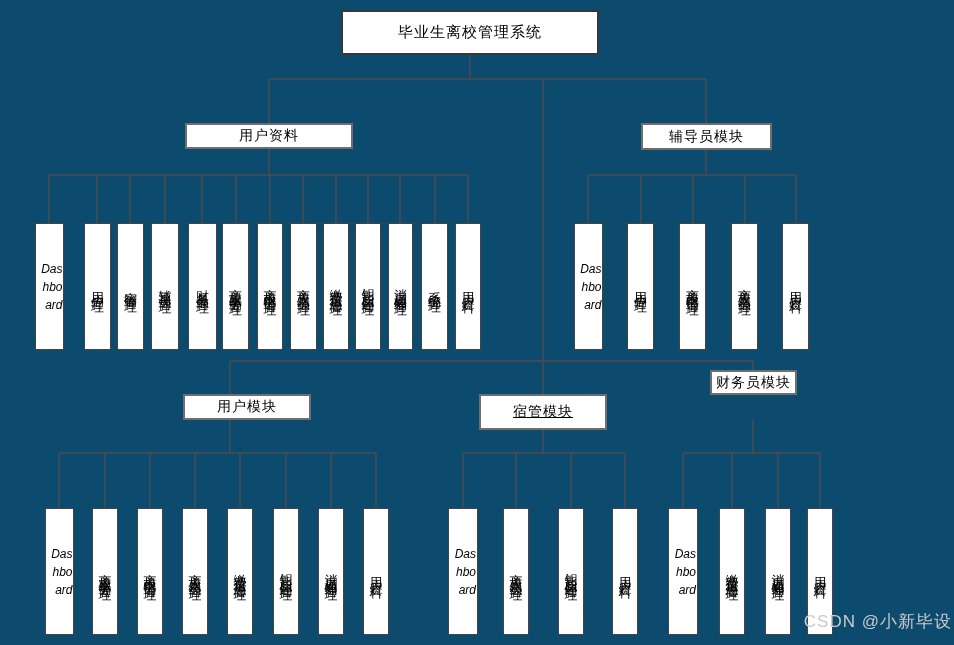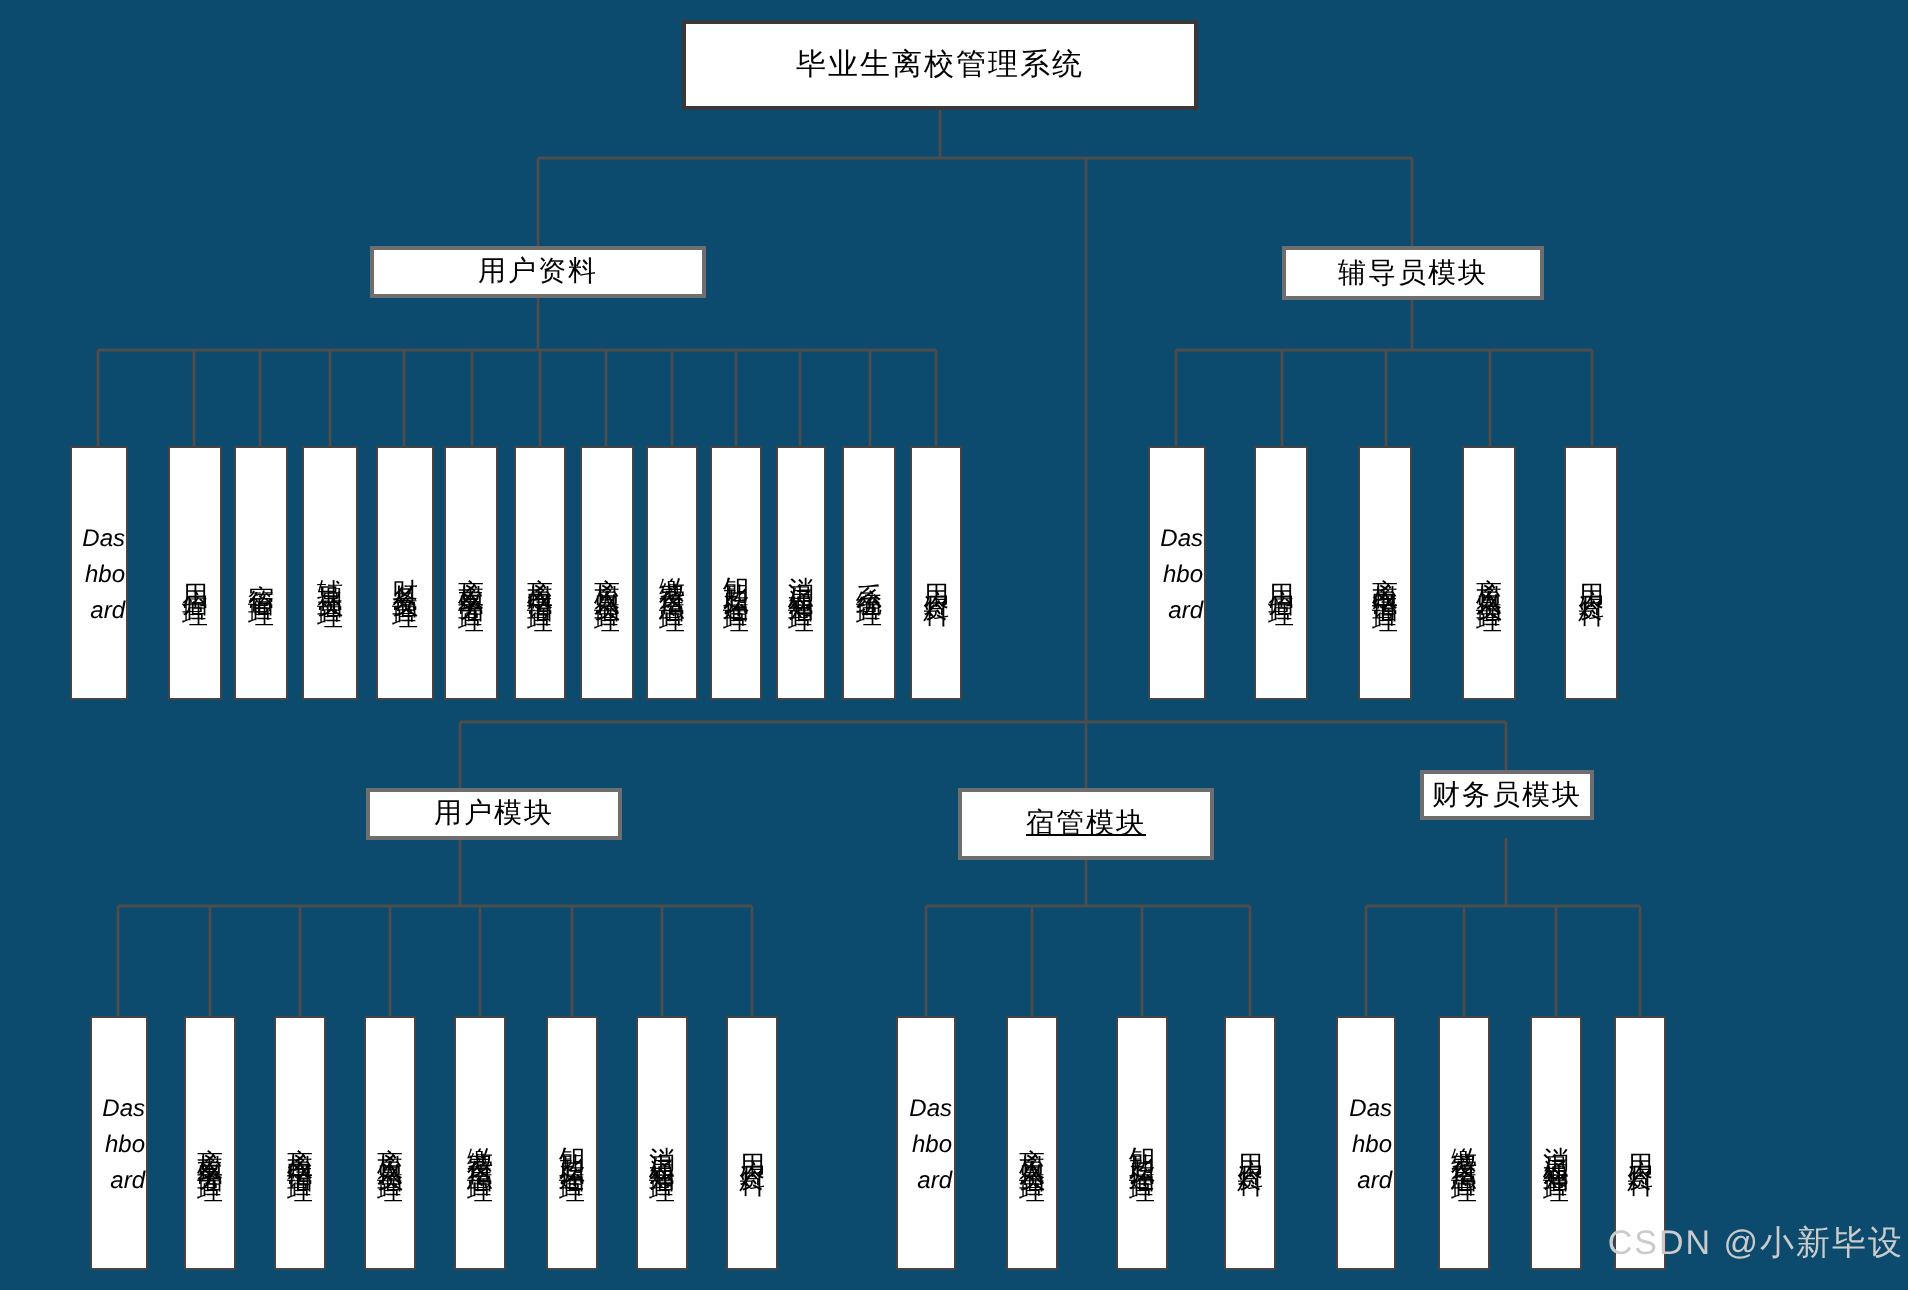--- a/index.html
+++ b/index.html
@@ -146,21 +146,21 @@
   <div class="node module-node" style="left:641px;top:123px;width:131px;height:27px;">
     <span>辅导员模块</span>
   </div>
 
   <div class="node module-node" style="left:183px;top:394px;width:128px;height:26px;">
     <span>用户模块</span>
   </div>
   <div class="node module-node" style="left:479px;top:394px;width:128px;height:36px;text-decoration:underline;">
     <span>宿管模块</span>
   </div>
-  <div class="node module-node" style="left:710px;top:385px;width:87px;height:25px;">
+  <div class="node module-node" style="left:710px;top:370px;width:87px;height:25px;">
     <span>财务员模块</span>
   </div>
 
   <div class="leaf" style="left:35px;top:223px;width:29px;">
       <span class="latin">Dashboard</span>
     </div>
   <div class="leaf" style="left:84px;top:223px;width:27px;">
       <span class="cjk">用户管理</span>
     </div>
   <div class="leaf" style="left:117px;top:223px;width:27px;">

